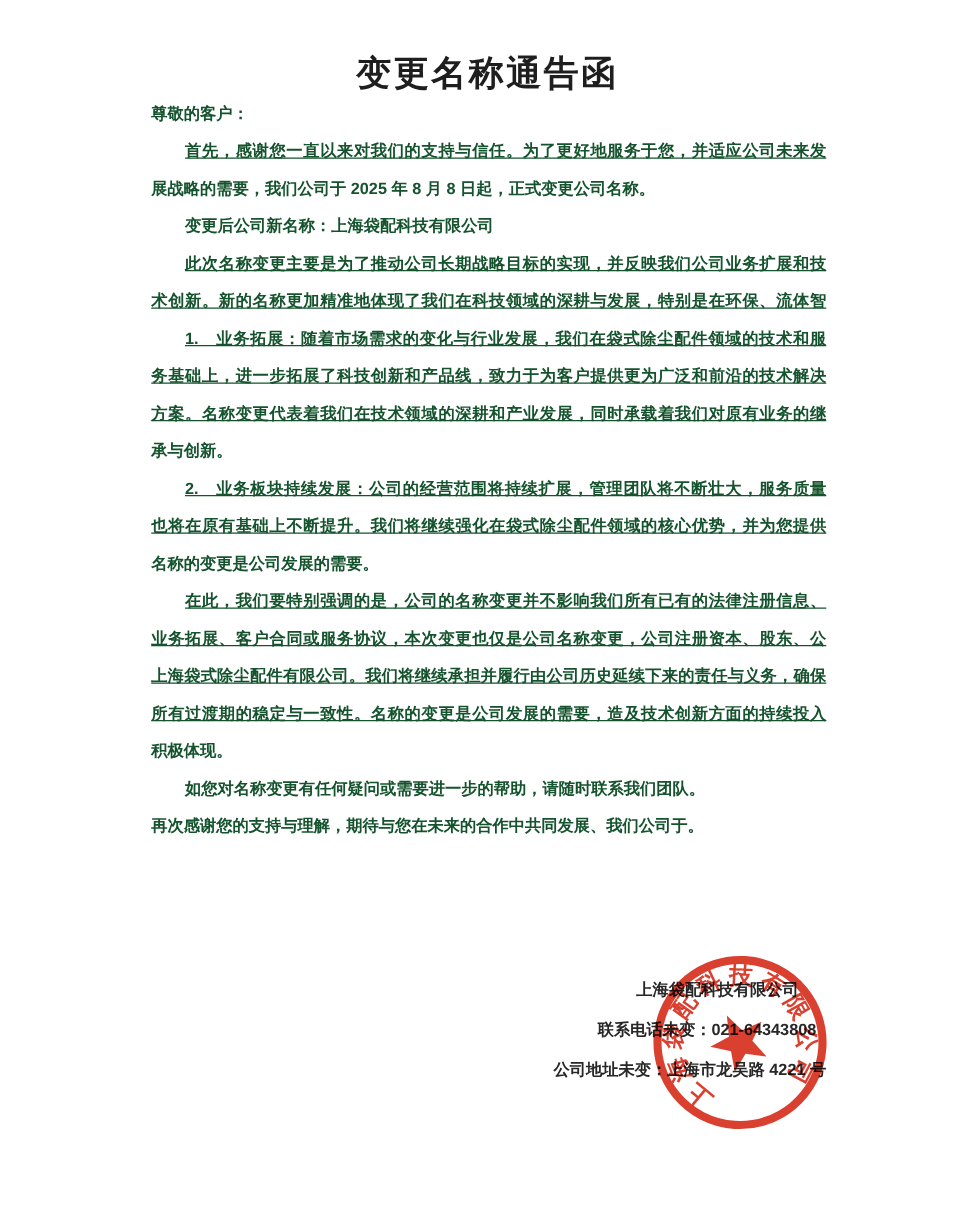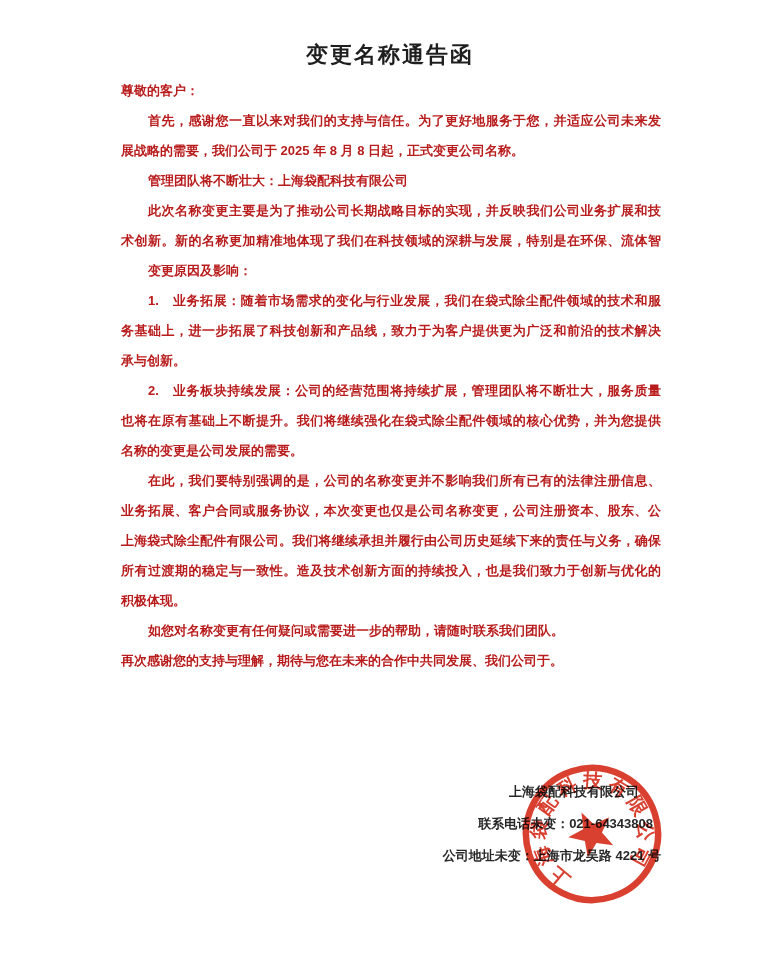--- a/index.html
+++ b/index.html
@@ -11,42 +11,43 @@
     font-family: "Liberation Sans", sans-serif;
     color: #272727;
     overflow: hidden;
   }
   .doc-title {
     position: absolute;
     top: 40px;
     left: 0;
     width: 780px;
     text-align: center;
-    font-size: 22px;
+    font-size: 28px;
     font-weight: 700;
     letter-spacing: 2px;
     color: #1e1e1e;
   }
   .content {
     position: absolute;
     left: 121px;
     top: 76px;
     width: 540px;
     font-size: 13px;
     font-weight: 600;
-    color: #b91c1c;
+    color: #14532d;
   }
   .line {
     height: 30px;
     line-height: 30px;
   }
   .indent { padding-left: 27px; }
   .stretch {
     text-align: justify;
     text-align-last: justify;
+    text-decoration: underline;
   }
   .sig-block {
     position: absolute;
     left: 121px;
     top: 776px;
     width: 540px;
     font-size: 13px;
     font-weight: 600;
     color: #272727;
   }
@@ -79,34 +80,34 @@
 <body>
 
 <div class="page">
 
   <div class="doc-title">变更名称通告函</div>
 
   <div class="content">
     <div class="line">尊敬的客户：</div>
     <div class="line indent stretch">首先，感谢您一直以来对我们的支持与信任。为了更好地服务于您，并适应公司未来发</div>
     <div class="line">展战略的需要，我们公司于 2025 年 8 月 8 日起，正式变更公司名称。</div>
-    <div class="line indent">管理团队将不断壮大：上海袋配科技有限公司</div>
+    <div class="line indent">变更后公司新名称：上海袋配科技有限公司</div>
     <div class="line indent stretch">此次名称变更主要是为了推动公司长期战略目标的实现，并反映我们公司业务扩展和技</div>
     <div class="line stretch">术创新。新的名称更加精准地体现了我们在科技领域的深耕与发展，特别是在环保、流体智</div>
-    <div class="line indent">变更原因及影响：</div>
     <div class="line indent stretch">1.　业务拓展：随着市场需求的变化与行业发展，我们在袋式除尘配件领域的技术和服</div>
     <div class="line stretch">务基础上，进一步拓展了科技创新和产品线，致力于为客户提供更为广泛和前沿的技术解决</div>
+    <div class="line stretch">方案。名称变更代表着我们在技术领域的深耕和产业发展，同时承载着我们对原有业务的继</div>
     <div class="line">承与创新。</div>
     <div class="line indent stretch">2.　业务板块持续发展：公司的经营范围将持续扩展，管理团队将不断壮大，服务质量</div>
     <div class="line stretch">也将在原有基础上不断提升。我们将继续强化在袋式除尘配件领域的核心优势，并为您提供</div>
     <div class="line">名称的变更是公司发展的需要。</div>
     <div class="line indent stretch">在此，我们要特别强调的是，公司的名称变更并不影响我们所有已有的法律注册信息、</div>
     <div class="line stretch">业务拓展、客户合同或服务协议，本次变更也仅是公司名称变更，公司注册资本、股东、公</div>
     <div class="line stretch">上海袋式除尘配件有限公司。我们将继续承担并履行由公司历史延续下来的责任与义务，确保</div>
-    <div class="line stretch">所有过渡期的稳定与一致性。造及技术创新方面的持续投入，也是我们致力于创新与优化的</div>
+    <div class="line stretch">所有过渡期的稳定与一致性。名称的变更是公司发展的需要，造及技术创新方面的持续投入</div>
     <div class="line">积极体现。</div>
     <div class="line indent">如您对名称变更有任何疑问或需要进一步的帮助，请随时联系我们团队。</div>
     <div class="line">再次感谢您的支持与理解，期待与您在未来的合作中共同发展、我们公司于。</div>
   </div>
 
   <div class="sig-block">
     <div class="sig-line sig-company">上海袋配科技有限公司</div>
     <div class="sig-line sig-phone">联系电话未变：021-64343808</div>
     <div class="sig-line sig-address">公司地址未变：上海市龙吴路 4221 号</div>
   </div>

